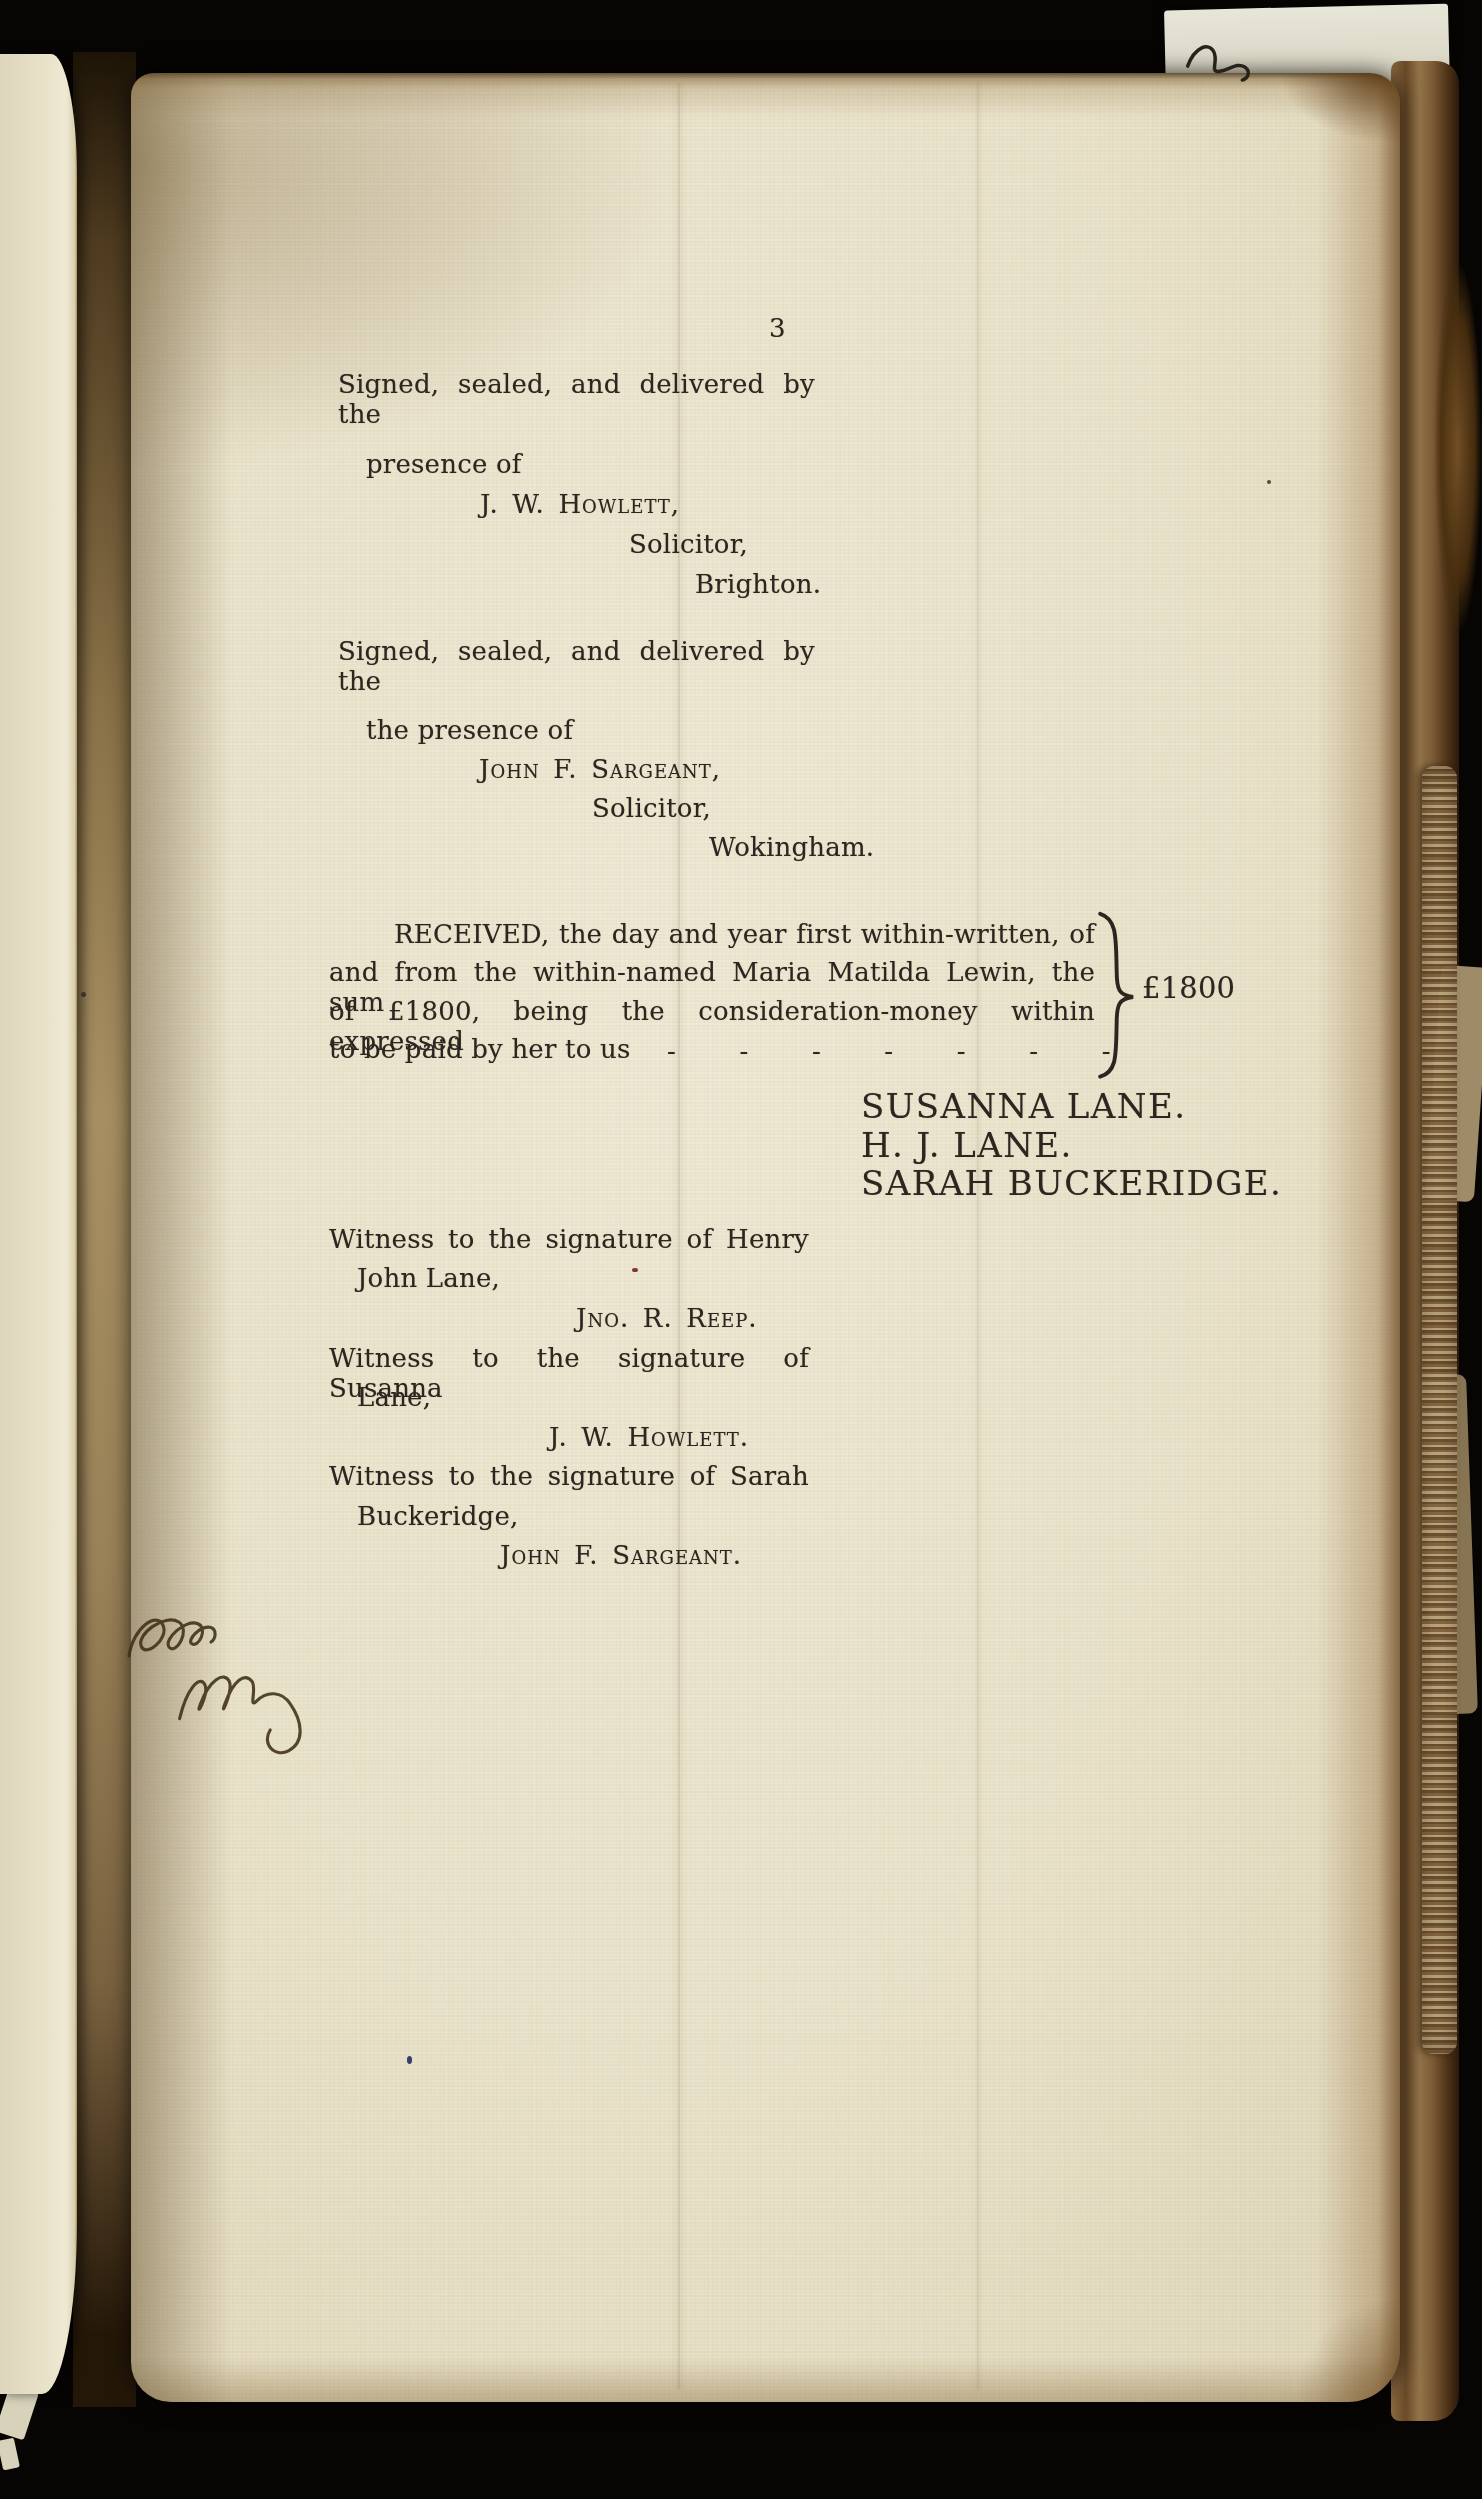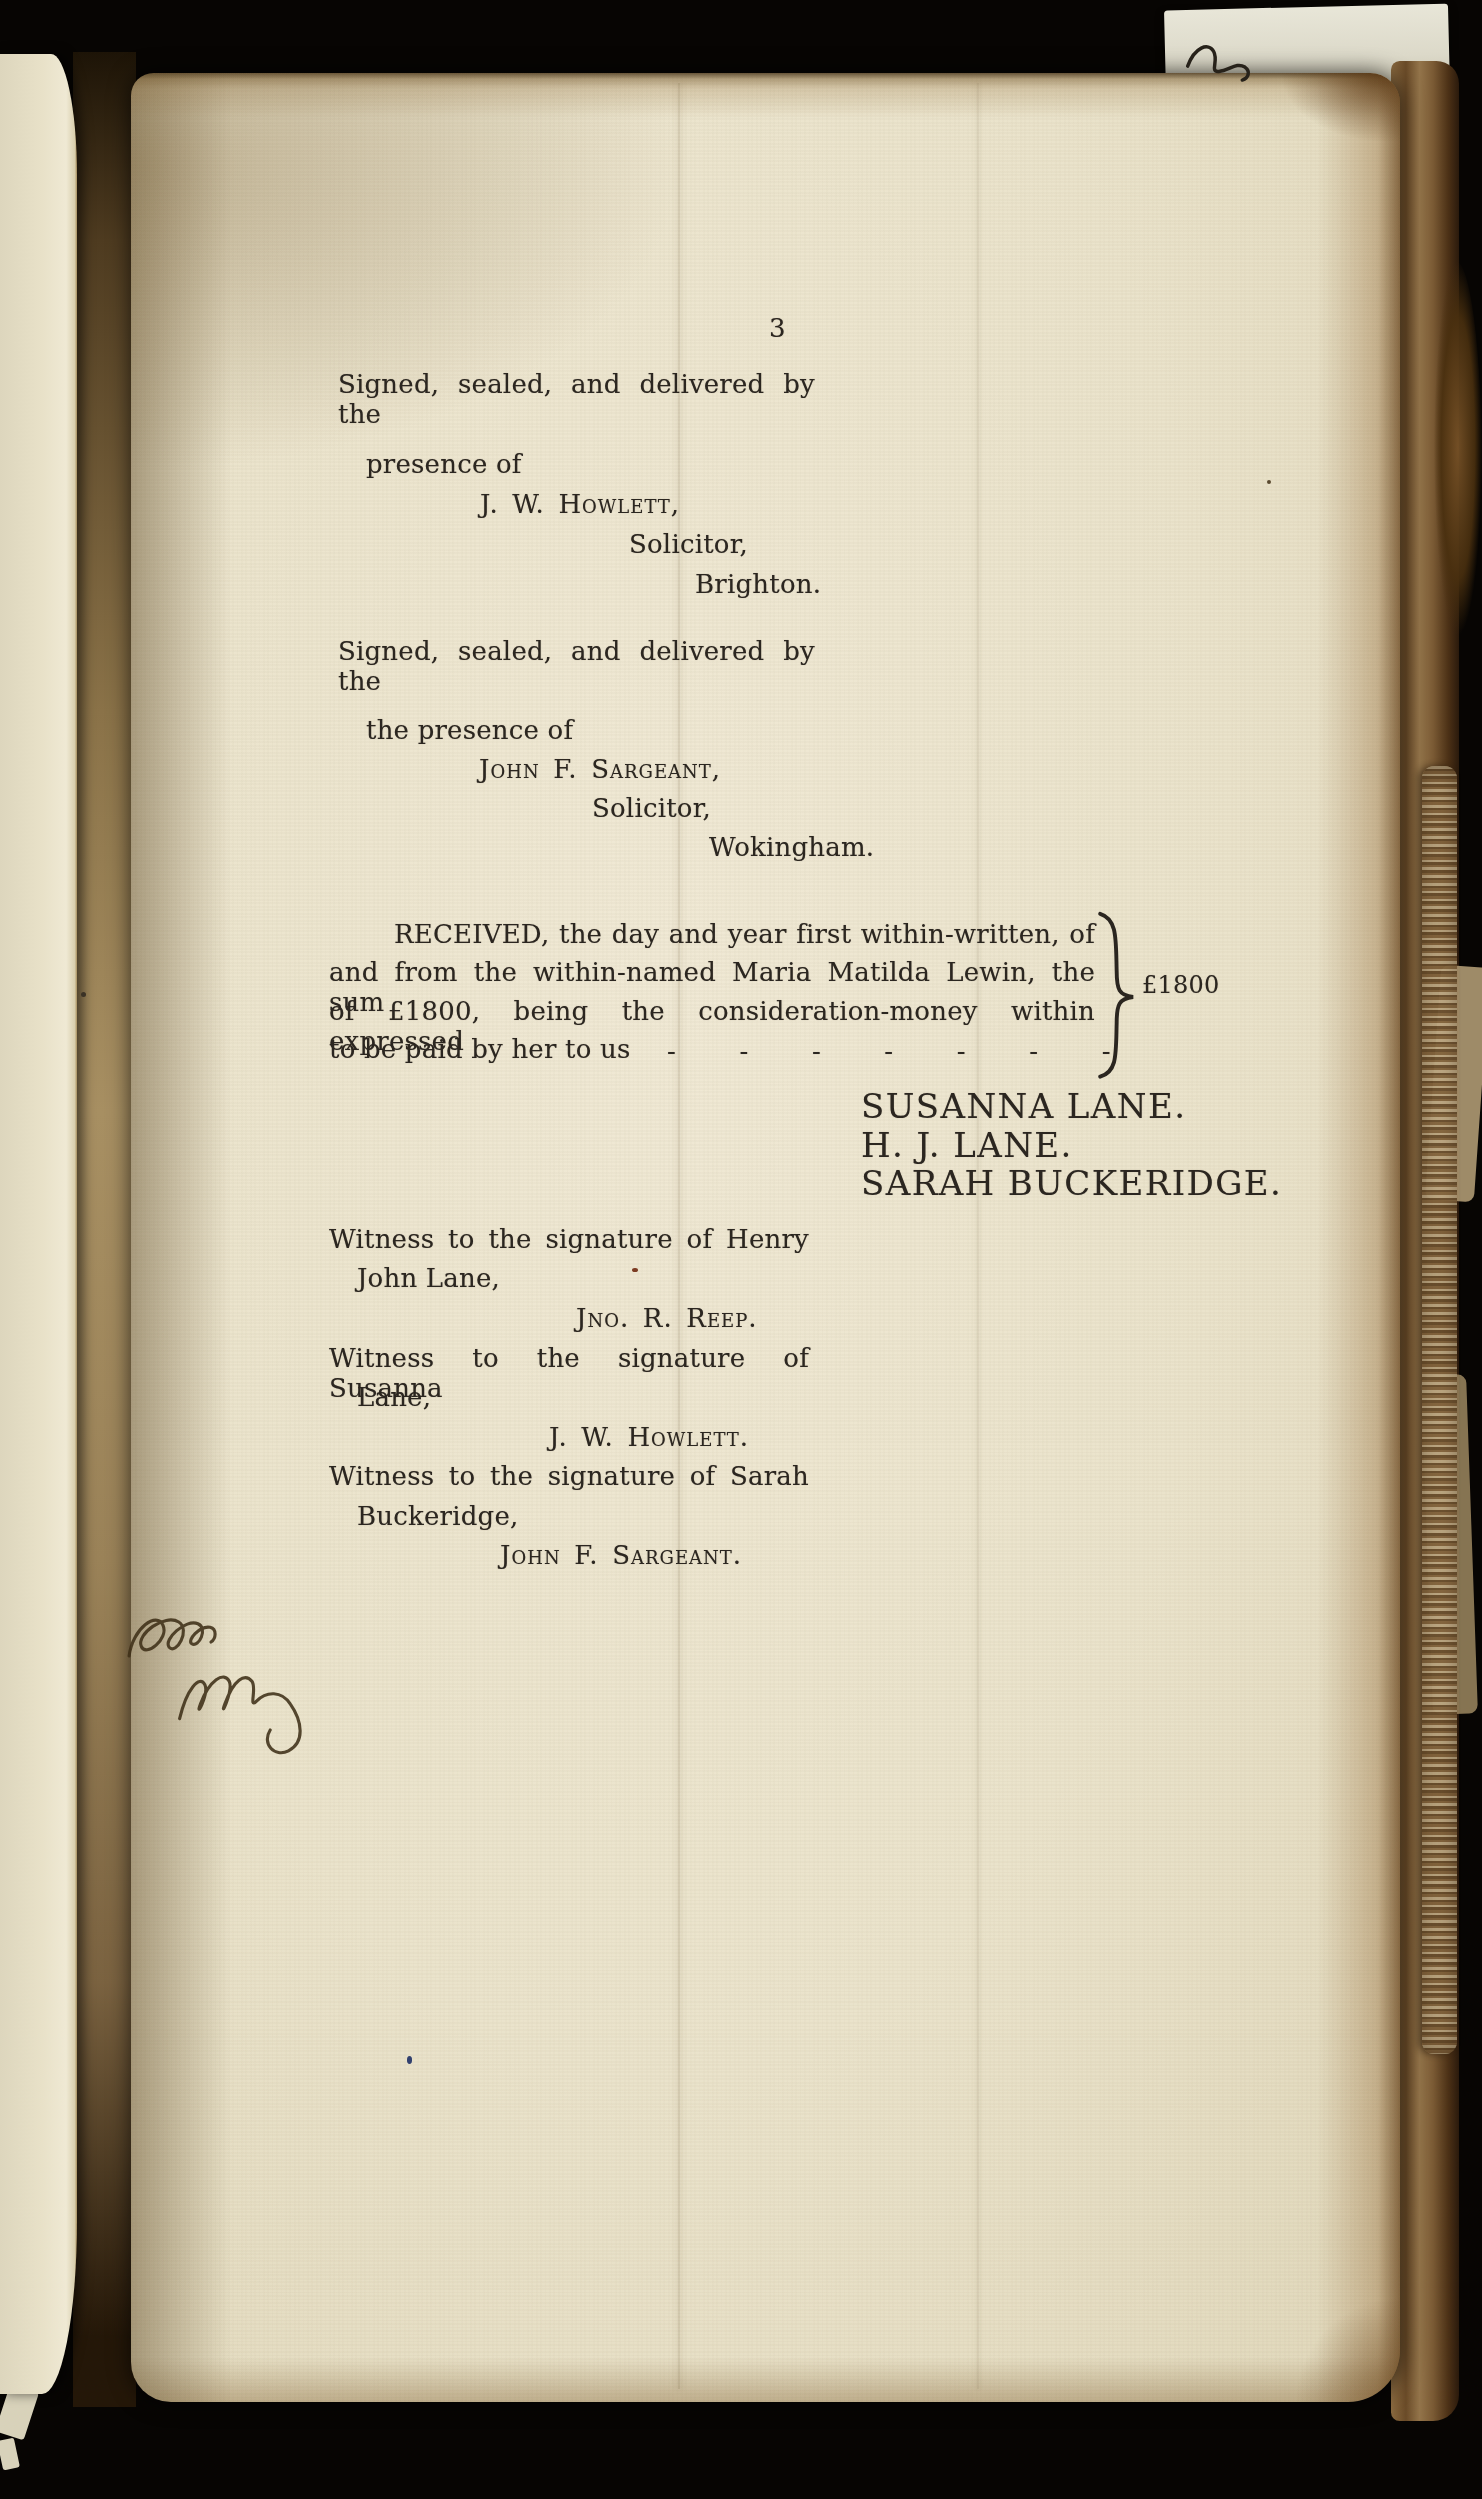--- a/index.html
+++ b/index.html
@@ -82,21 +82,21 @@
   #a2l3{left:366px;top:715px;}
   #a2n {left:479px;top:754px;}
   #a2t {left:592px;top:793px;}
   #a2p {left:709px;top:832px;}
 
   #rc1{left:394px;top:919px;width:701px;}
   #rc2{left:329px;top:957px;width:766px;}
   #rc3{left:329px;top:996px;width:766px;}
   #rc4{left:329px;top:1034px;}
   #rdash{left:667px;top:1036px;width:428px;word-spacing:55px;}
-  #ramount{left:1142px;top:971px;font-size:24px;}
+  #ramount{left:1142px;top:971px;font-size:29px;}
 
   #sig1{left:861px;top:1086px;}
   #sig2{left:861px;top:1125px;}
   #sig3{left:861px;top:1163px;}
 
   #w1a{left:329px;top:1224px;width:480px;}
   #w1b{left:357px;top:1263px;}
   #w1c{left:576px;top:1303px;}
   #w2a{left:329px;top:1343px;width:480px;}
   #w2b{left:357px;top:1382px;}

